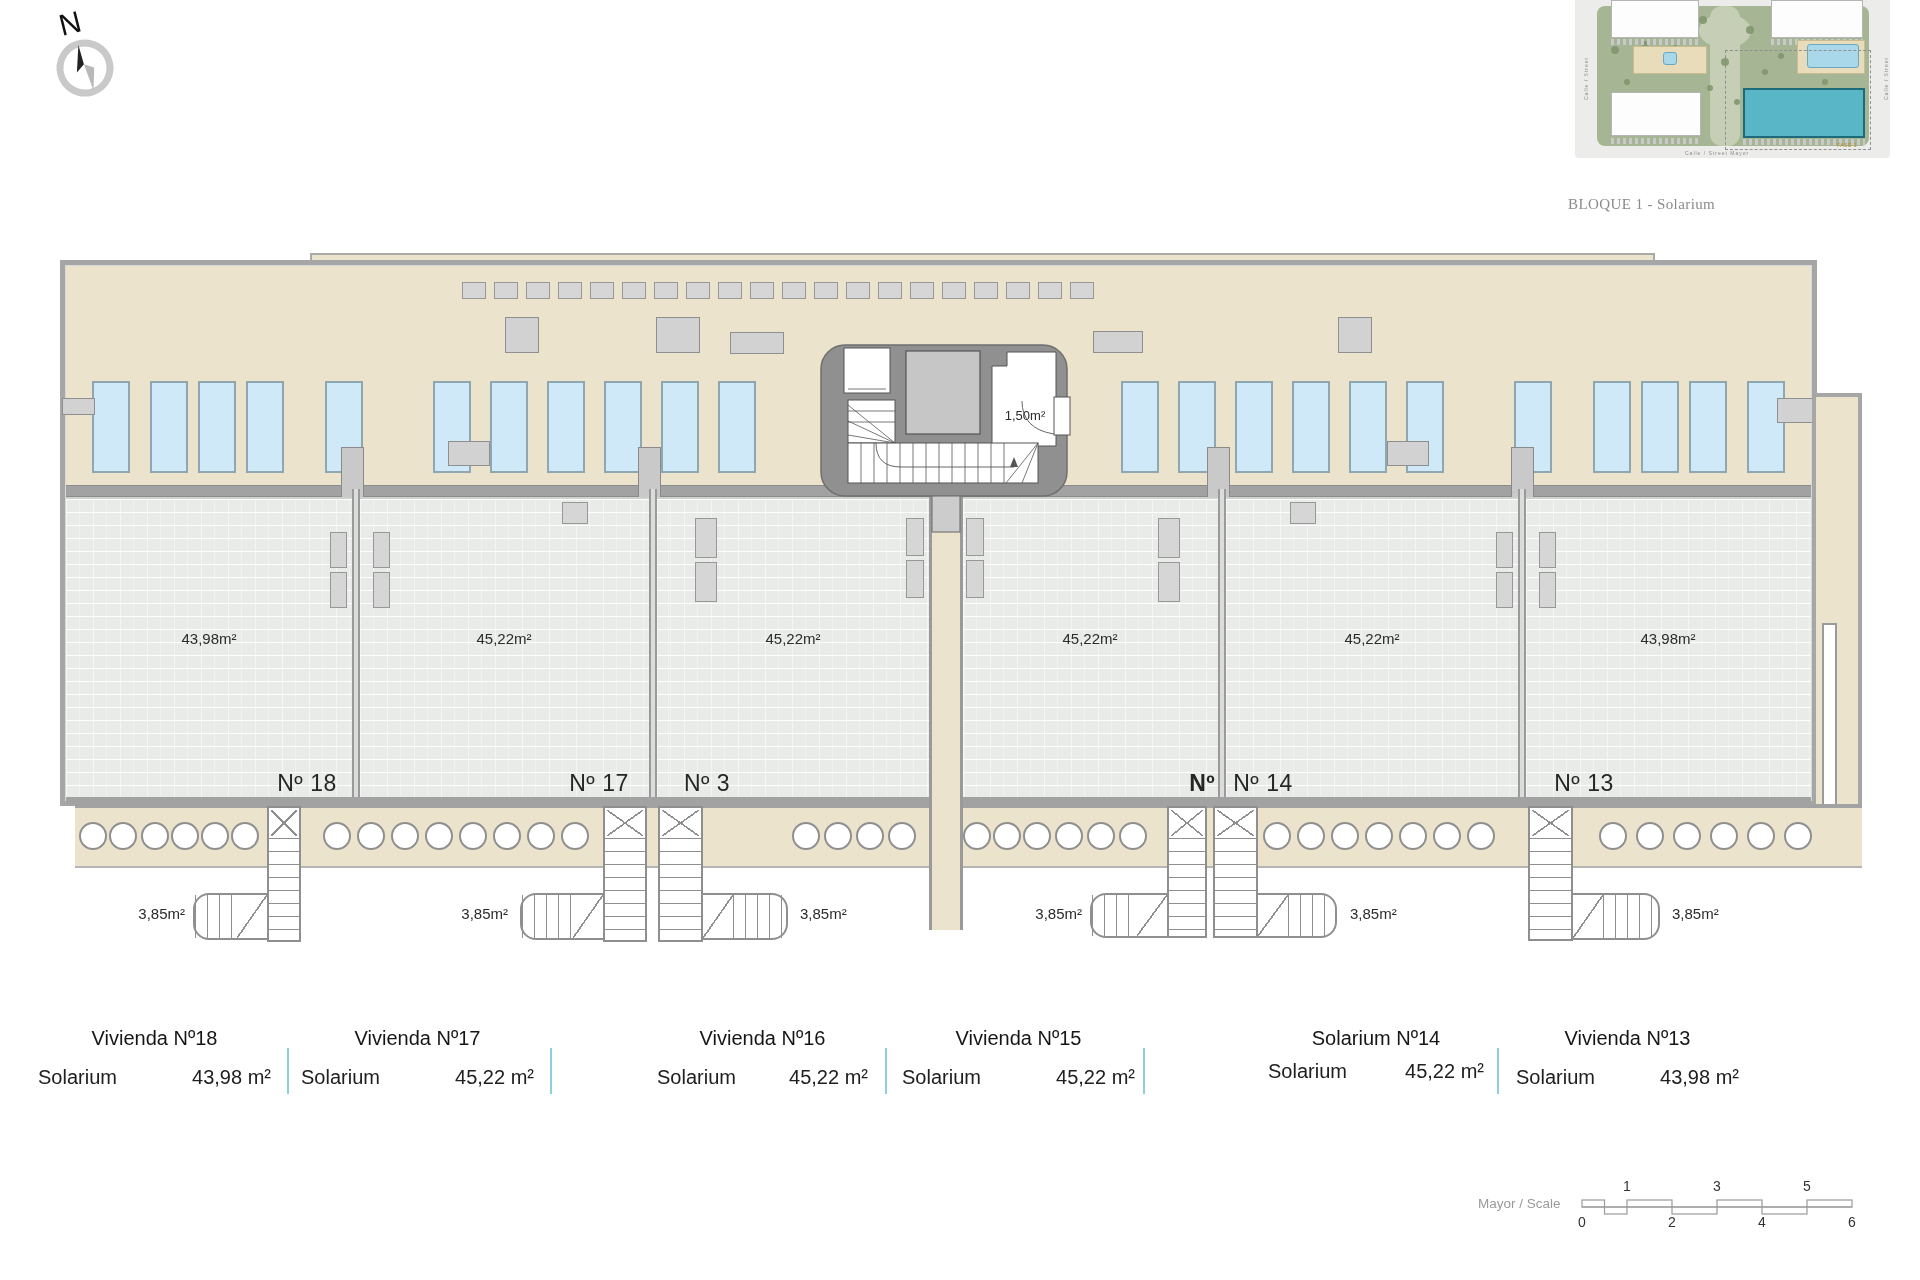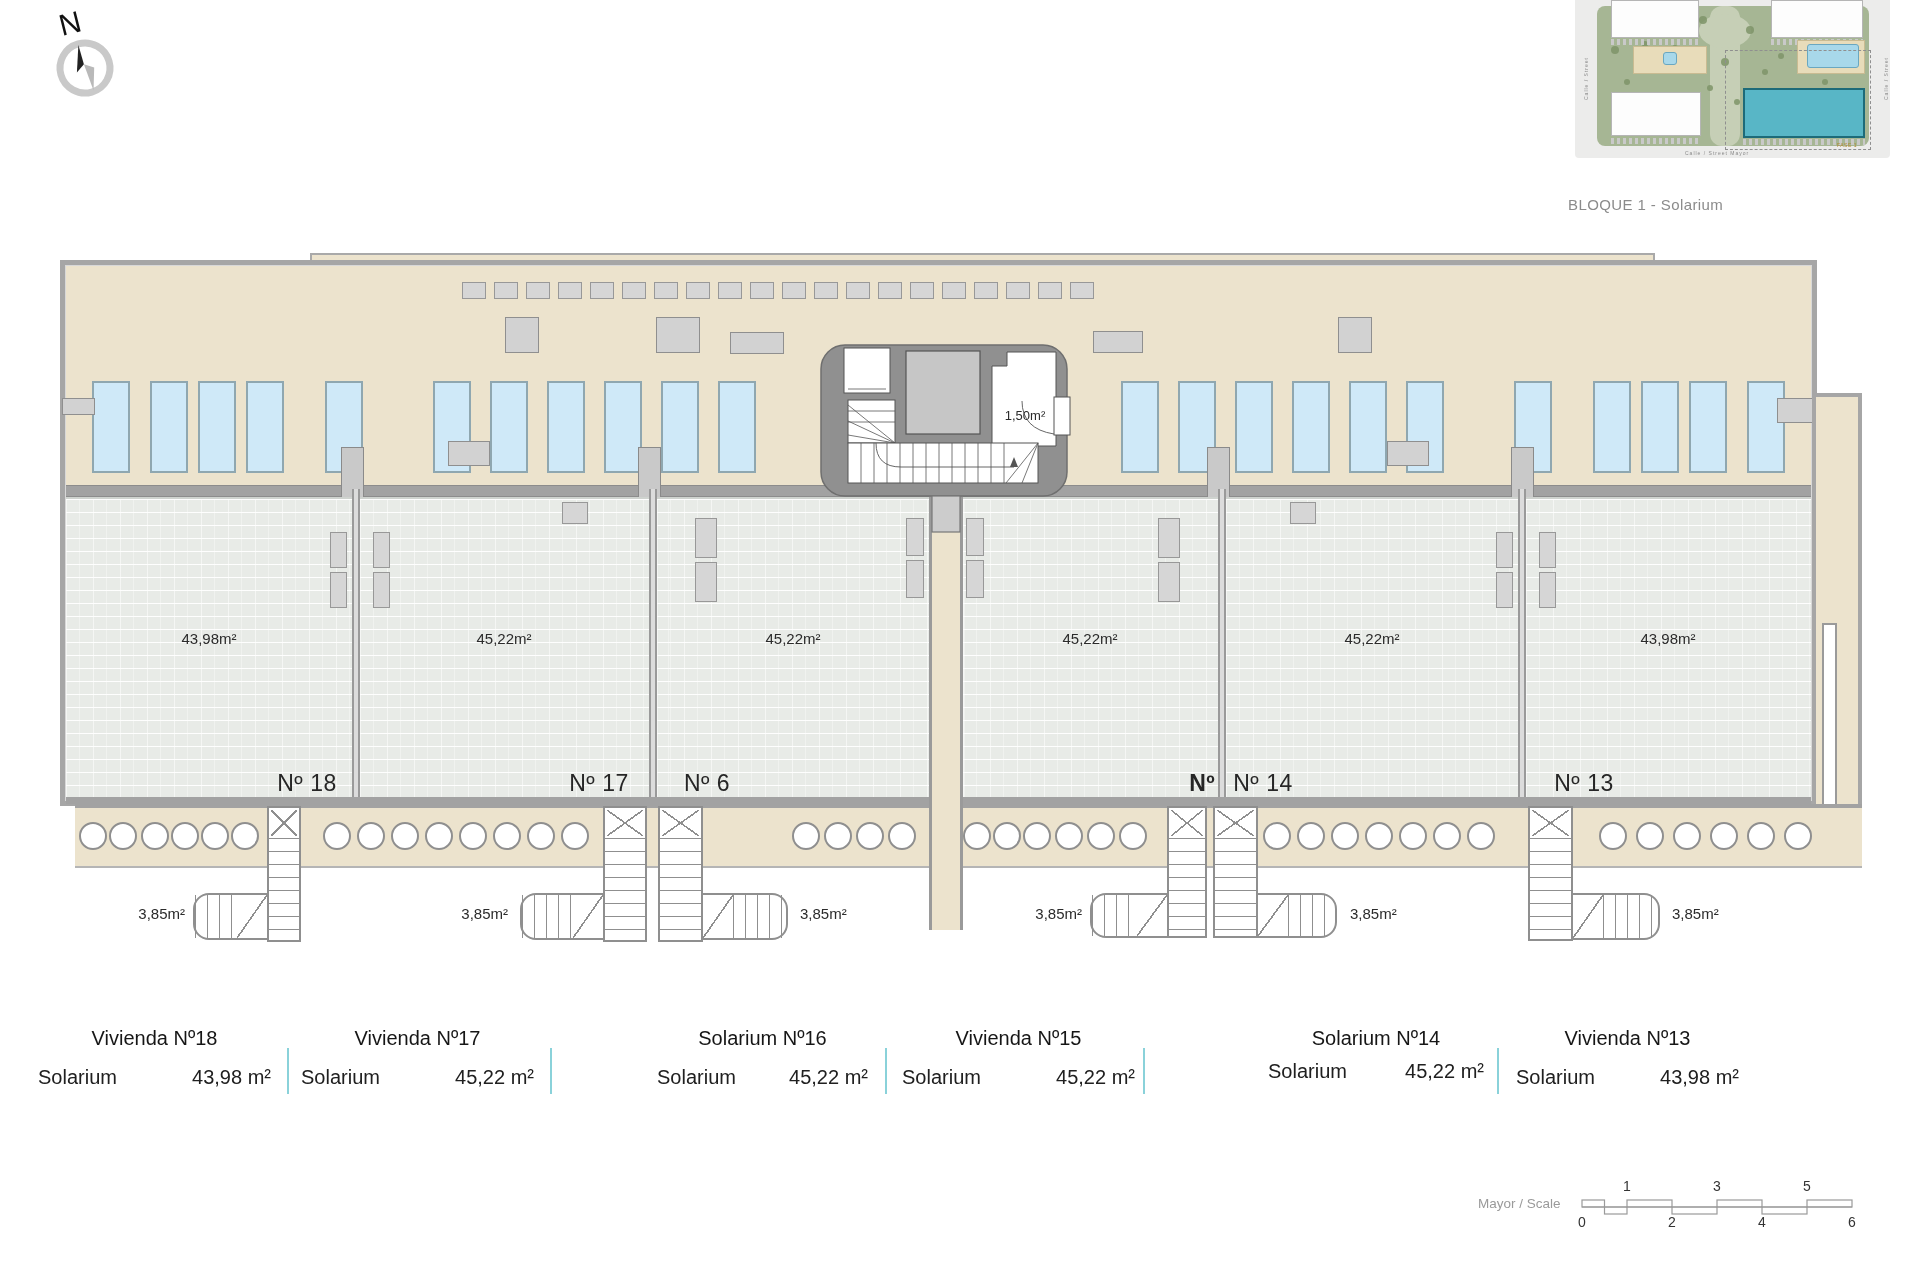--- a/index.html
+++ b/index.html
@@ -119,21 +119,21 @@
     <div class="abs sp-dash" style="left:150px;top:50px;width:146px;height:100px;"></div>
     <div class="abs sp-teal" style="left:168px;top:88px;width:122px;height:50px;"></div>
     <div class="abs sp-strip" style="left:36px;top:138px;width:90px;height:6px;"></div>
     <div class="abs sp-strip" style="left:168px;top:139px;width:122px;height:6px;"></div>
     <div class="abs sp-phase" style="left:262px;top:142px;">FASE 1</div>
     <div class="abs sp-street" style="left:110px;top:150px;">Calle / Street  Mayor</div>
     <div class="abs sp-street vert" style="left:8px;top:100px;">Calle / Street</div>
     <div class="abs sp-street vert" style="left:308px;top:100px;">Calle / Street</div>
   </div>
 
-  <div class="abs caption" style="left:1568px;top:196px;width:320px;">BLOQUE 1 - Solarium</div>
+  <div class="abs caption" style="left:1568px;top:196px;width:320px;font-family:Liberation Serif, serif;">BLOQUE 1 - Solarium</div>
 
   <div class="abs" id="plan" style="left:0;top:0;width:1920px;height:1280px;">
       <div class="abs parapet" style="left: 310px; top: 253px; width: 1345px; height: 15px;"></div>
       <div class="abs shell" style="left: 60px; top: 260px; width: 1757px; height: 546px;"></div>
       <div class="abs deck" style="left: 66px; top: 266px; width: 1745px; height: 219px;"></div>
       <div class="abs pool" style="left: 92px; top: 381px; width: 38px; height: 92px;"></div>
       <div class="abs pool" style="left: 150px; top: 381px; width: 38px; height: 92px;"></div>
       <div class="abs pool" style="left: 198px; top: 381px; width: 38px; height: 92px;"></div>
       <div class="abs pool" style="left: 246px; top: 381px; width: 38px; height: 92px;"></div>
       <div class="abs pool" style="left: 325px; top: 381px; width: 38px; height: 92px;"></div>
@@ -189,21 +189,21 @@
       <div class="abs pillar" style="left: 1207px; top: 447px; width: 23px; height: 51px;"></div>
       <div class="abs pillar" style="left: 1511px; top: 447px; width: 23px; height: 51px;"></div>
       <div class="abs terr" style="left: 66px; top: 497px; width: 286px; height: 303px;"></div>
       <div class="abs lbl area-lbl" style="left: 149px; top: 630px; width: 120px; height: 20px;">43,98m²</div>
       <div class="abs lbl num-lbl" style="left: 247px; top: 770px; width: 120px; height: 28px;">Nº 18</div>
       <div class="abs terr" style="left: 360px; top: 497px; width: 289px; height: 303px;"></div>
       <div class="abs lbl area-lbl" style="left: 444px; top: 630px; width: 120px; height: 20px;">45,22m²</div>
       <div class="abs lbl num-lbl" style="left: 539px; top: 770px; width: 120px; height: 28px;">Nº 17</div>
       <div class="abs terr" style="left: 657px; top: 497px; width: 272px; height: 303px;"></div>
       <div class="abs lbl area-lbl" style="left: 733px; top: 630px; width: 120px; height: 20px;">45,22m²</div>
-      <div class="abs lbl num-lbl" style="left: 647px; top: 770px; width: 120px; height: 28px;">Nº 6</div>
+      <div class="abs lbl num-lbl" style="left: 647px; top: 770px; width: 120px; height: 28px;">Nº 3</div>
       <div class="abs terr" style="left: 963px; top: 497px; width: 255px; height: 303px;"></div>
       <div class="abs lbl area-lbl" style="left: 1030px; top: 630px; width: 120px; height: 20px;">45,22m²</div>
       <div class="abs lbl num-lbl" style="left: 1159px; top: 770px; width: 120px; height: 28px; font-weight: bold;">Nº 15</div>
       <div class="abs terr" style="left: 1226px; top: 497px; width: 292px; height: 303px;"></div>
       <div class="abs lbl area-lbl" style="left: 1312px; top: 630px; width: 120px; height: 20px;">45,22m²</div>
       <div class="abs lbl num-lbl" style="left: 1203px; top: 770px; width: 120px; height: 28px;">Nº 14</div>
       <div class="abs terr" style="left: 1526px; top: 497px; width: 285px; height: 303px;"></div>
       <div class="abs lbl area-lbl" style="left: 1608px; top: 630px; width: 120px; height: 20px;">43,98m²</div>
       <div class="abs lbl num-lbl" style="left: 1524px; top: 770px; width: 120px; height: 28px;">Nº 13</div>
       <div class="abs lounger" style="left: 330px; top: 532px; width: 17px; height: 36px;"></div>
@@ -368,21 +368,21 @@
         <div class="abs lbl tbl-title" style="left: 0px; top: 27px; width: 237px; height: 24px;">Vivienda Nº18</div>
         <div class="abs lbl tbl-cell" style="left: 2px; top: 66px; width: 118.5px; height: 20px;">Solarium</div>
         <div class="abs lbl tbl-cell" style="left: 118.5px; top: 66px; width: 116.5px; height: 20px; text-align: right;">43,98 m²</div>
       </div>
       <div class="abs " style="left: 299px; top: 0px; width: 237px; height: 120px;">
         <div class="abs lbl tbl-title" style="left: 0px; top: 27px; width: 237px; height: 24px;">Vivienda Nº17</div>
         <div class="abs lbl tbl-cell" style="left: 2px; top: 66px; width: 118.5px; height: 20px;">Solarium</div>
         <div class="abs lbl tbl-cell" style="left: 118.5px; top: 66px; width: 116.5px; height: 20px; text-align: right;">45,22 m²</div>
       </div>
       <div class="abs " style="left: 655px; top: 0px; width: 215px; height: 120px;">
-        <div class="abs lbl tbl-title" style="left: 0px; top: 27px; width: 215px; height: 24px;">Solarium Nº16</div>
+        <div class="abs lbl tbl-title" style="left: 0px; top: 27px; width: 215px; height: 24px;">Vivienda Nº16</div>
         <div class="abs lbl tbl-cell" style="left: 2px; top: 66px; width: 107.5px; height: 20px;">Solarium</div>
         <div class="abs lbl tbl-cell" style="left: 107.5px; top: 66px; width: 105.5px; height: 20px; text-align: right;">45,22 m²</div>
       </div>
       <div class="abs " style="left: 900px; top: 0px; width: 237px; height: 120px;">
         <div class="abs lbl tbl-title" style="left: 0px; top: 27px; width: 237px; height: 24px;">Vivienda Nº15</div>
         <div class="abs lbl tbl-cell" style="left: 2px; top: 66px; width: 118.5px; height: 20px;">Solarium</div>
         <div class="abs lbl tbl-cell" style="left: 118.5px; top: 66px; width: 116.5px; height: 20px; text-align: right;">45,22 m²</div>
       </div>
       <div class="abs " style="left: 1266px; top: 0px; width: 220px; height: 120px;">
         <div class="abs lbl tbl-title" style="left: 0px; top: 27px; width: 220px; height: 24px;">Solarium Nº14</div>

